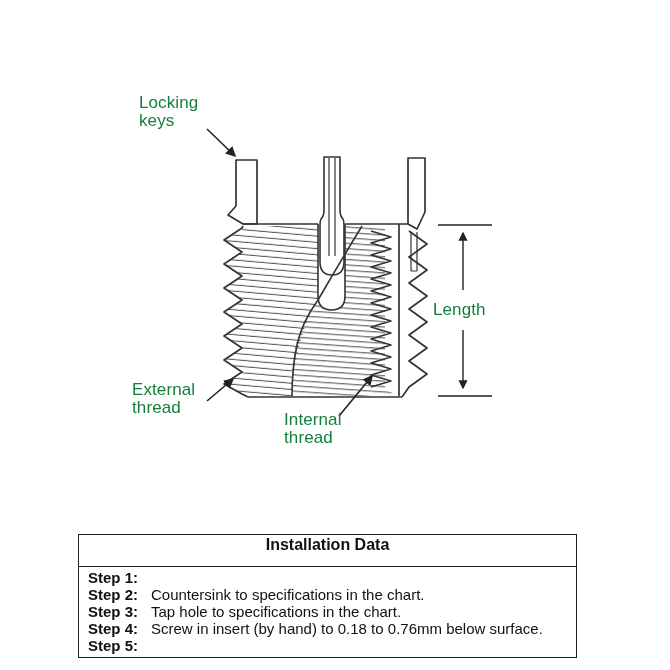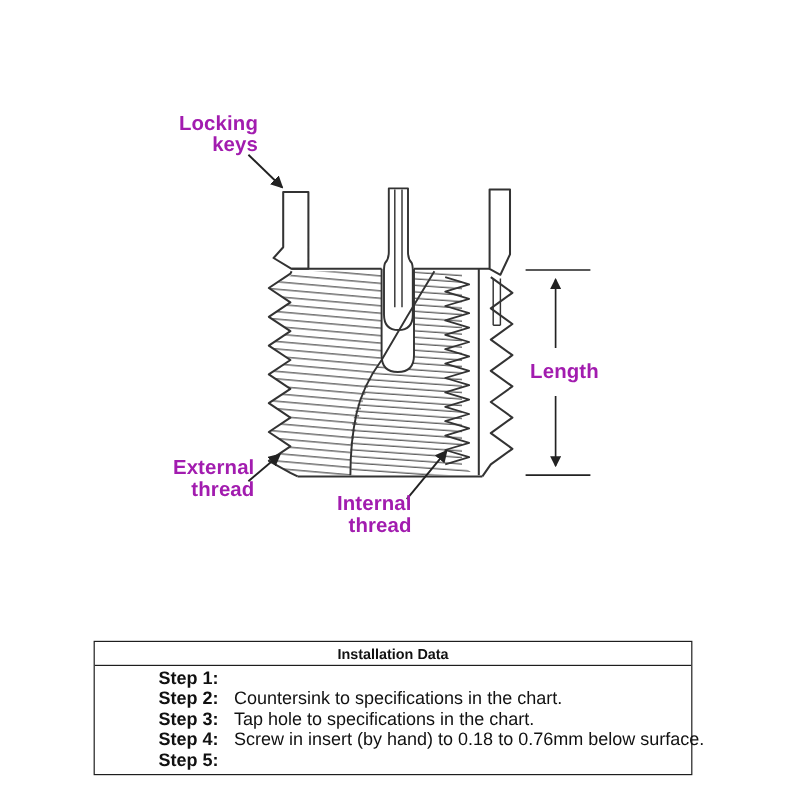--- a/index.html
+++ b/index.html
@@ -4,42 +4,41 @@
 <style>
   html,body{margin:0;padding:0;}
   body{
     width:670px;height:670px;background:#ffffff;
     font-family:"Liberation Sans","DejaVu Sans",sans-serif;
     color:#111;position:relative;overflow:hidden;
   }
   .canvas{position:absolute;left:0;top:0;width:670px;height:670px;background:#fff;}
   svg.diagram{position:absolute;left:0;top:0;}
   .dlabel{
-    position:absolute;text-align:right;
-    font-size:17px;line-height:18px;color:#a21caf;
+    position:absolute;text-align:left;
+    font-size:17px;line-height:18px;color:#15803d;
     letter-spacing:0.1px;
-    font-weight:bold;
   }
   .lbl-locking{left:139px;top:94px;width:76px;}
   .lbl-length{left:433px;top:301px;width:66px;}
   .lbl-external{left:132px;top:381px;width:80px;}
-  .lbl-internal{left:267px;top:411px;width:76px;}
+  .lbl-internal{left:284px;top:411px;width:76px;}
   .install-table{
     position:absolute;left:78px;top:534px;width:499px;
     border:1.6px solid #1e1e1e;background:#fff;box-sizing:border-box;
   }
   .install-table .tbl-header{
     border-bottom:1.6px solid #1e1e1e;
     font-weight:bold;text-align:center;
-    font-size:12px;line-height:18px;padding:1px 0 0 0;
+    font-size:16px;line-height:18px;padding:1px 0 12px 0;
   }
   .tbl-body{padding:2px 3px 3px 9px;}
   .step-row{
     display:grid;grid-template-columns:58px 1fr;column-gap:5px;
-    font-size:15px;line-height:17px;margin-left:44px;
+    font-size:15px;line-height:17px;
   }
   .step-label{font-weight:bold;white-space:nowrap;}
   .step-text{white-space:pre;}
 </style>
 </head>
 <body>
 
 <div class="canvas">
 
   <svg class="diagram" width="670" height="525" viewBox="0 0 670 525" aria-hidden="true">

